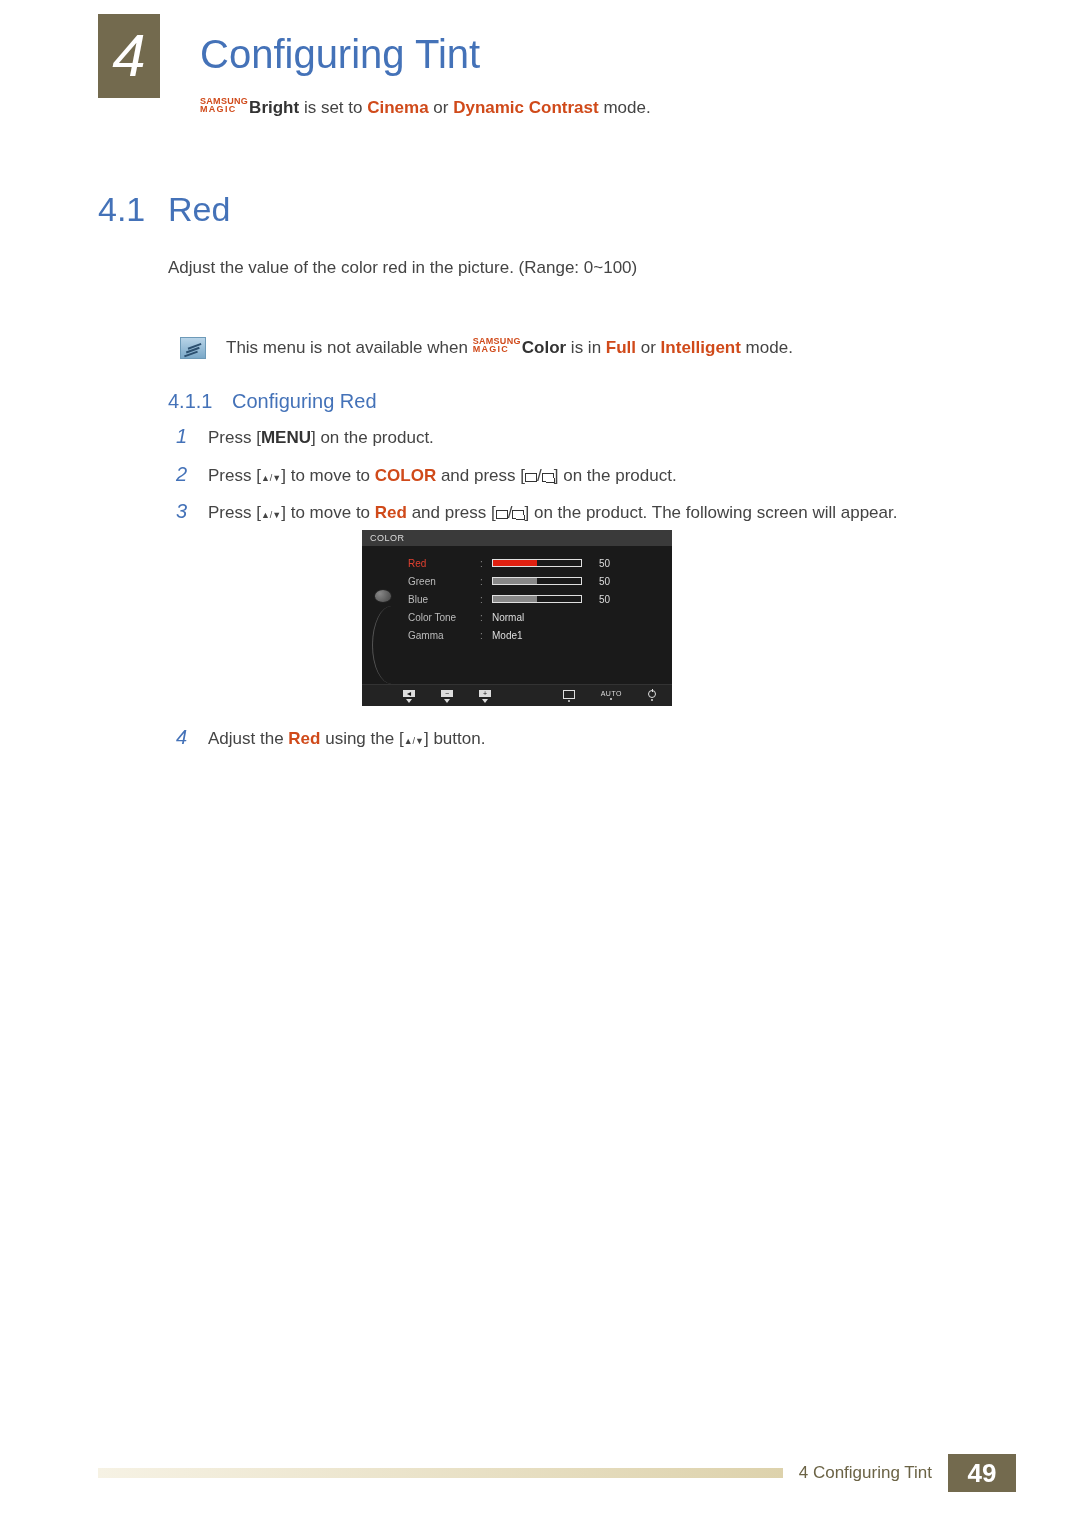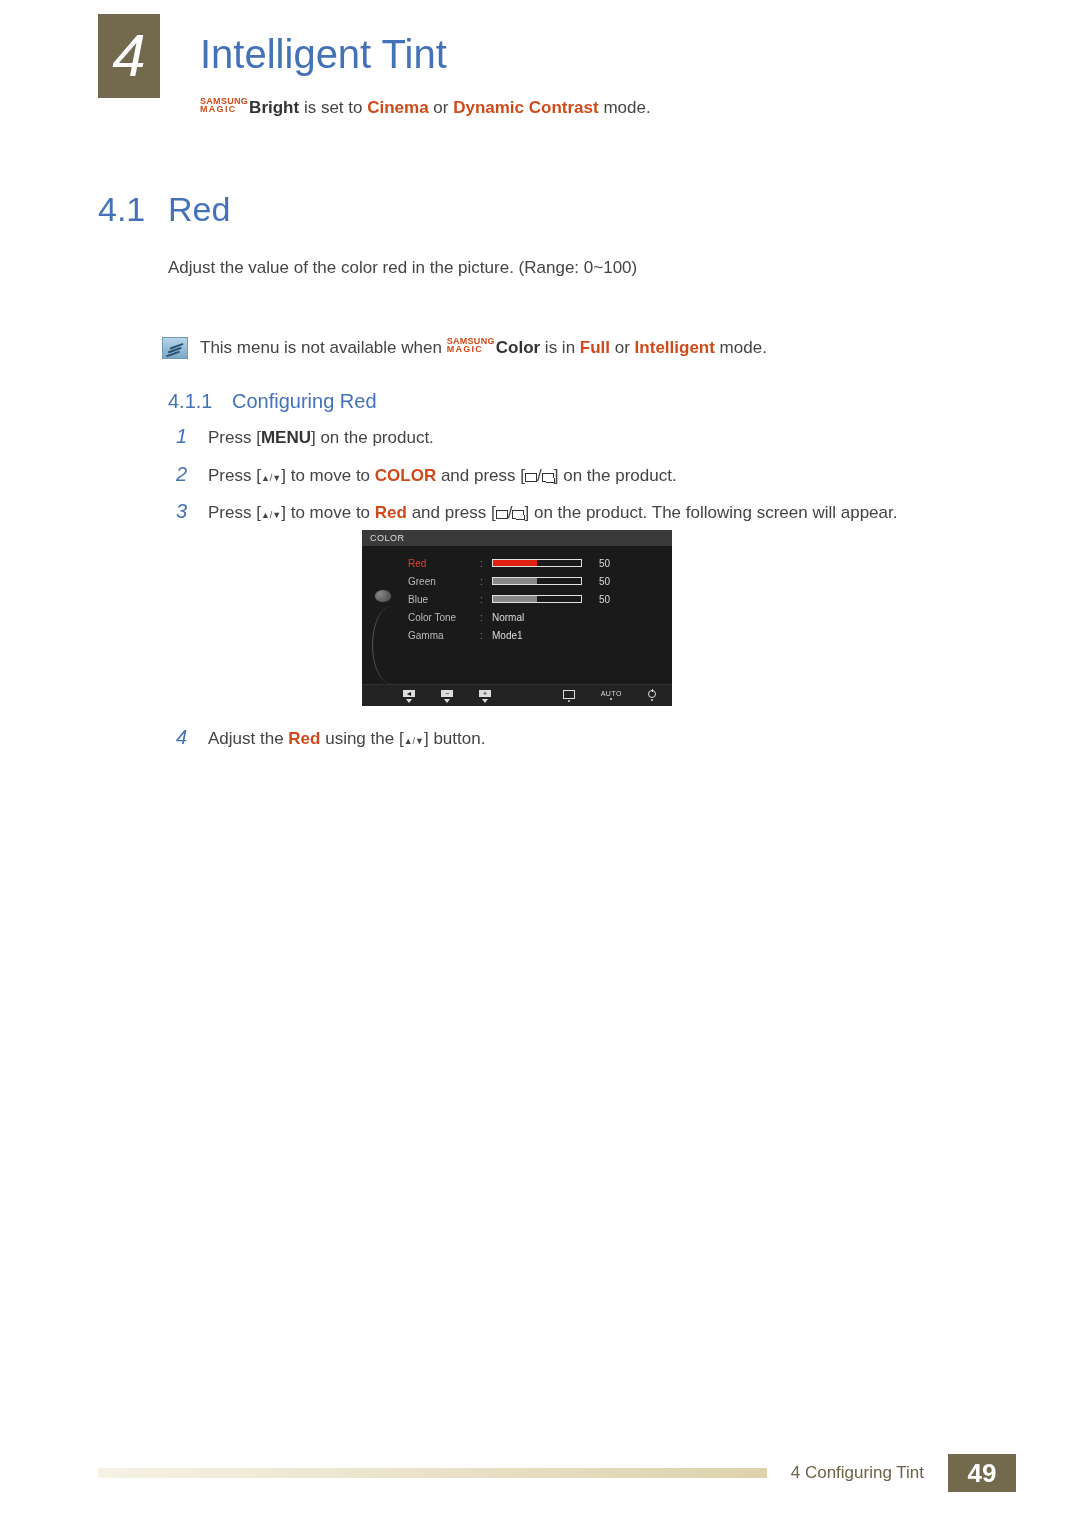--- a/index.html
+++ b/index.html
@@ -83,25 +83,25 @@
     font-size: 17px;
     color: #444;
     line-height: 1.5;
   }
   .p1 { position: absolute; top: 255px; left: 168px; right: 120px; }
   .p2 { position: absolute; top: 298px; left: 168px; right: 120px; }
 
   .note-row {
     position: absolute;
     top: 335px;
-    left: 162px;
+    left: 180px;
     right: 120px;
     display: flex;
     align-items: center;
-    gap: 12px;
+    gap: 20px;
   }
   .note-icon {
     width: 26px; height: 22px;
     background: linear-gradient(to bottom, #b8d4e8, #7aa8c8);
     border: 1px solid #6d9ab8;
     position: relative;
     flex-shrink: 0;
   }
   .note-icon::after{
     content:""; position:absolute; left:3px; bottom:3px; width:14px; height:2px;
@@ -249,21 +249,21 @@
     align-items: stretch;
   }
   .footer-bar .gradient {
     flex: 1;
     background: linear-gradient(to right, #f6f2e4 0%, #ddd2ac 100%);
     height: 10px;
     margin-top: 14px;
   }
   .footer-bar .label {
     align-self: center;
-    padding: 0 24px;
+    padding: 0 16px;
     color: #6b6345;
     font-size: 17px;
   }
   .footer-bar .pagenum {
     width: 68px;
     background: #736a4e;
     color: #fff;
     display: flex;
     align-items: center;
     justify-content: center;
@@ -285,21 +285,21 @@
   }
   .rect-icon2::after { content:""; position:absolute; left:3px; right:-2px; top:4px; bottom:-2px; border:1.4px solid #333; border-top:none; border-left:none; background:#fff; }
 </style>
 </head>
 <body>
 
 <div class="page">
   <div class="chapter-tab">
       <span>4</span>
     </div>
-  <h1 class="h1">Intelligent Tint</h1>
+  <h1 class="h1">Configuring Tint</h1>
 
   <div class="intro">
     <span class="magic-label"><span class="top">SAMSUNG</span><span class="bot">MAGIC</span></span><span class="bold">Bright</span><span> is set to </span><span class="highlight">Cinema</span><span> or </span><span class="highlight">Dynamic Contrast</span><span> mode.</span>
   </div>
 
   <div class="sec-num" style="top:190px">4.1</div>
   <div class="sec-title" style="top:190px">Red</div>
 
   <div class="body-text p1">Adjust the value of the color red in the picture. (Range: 0~100)</div>
 

